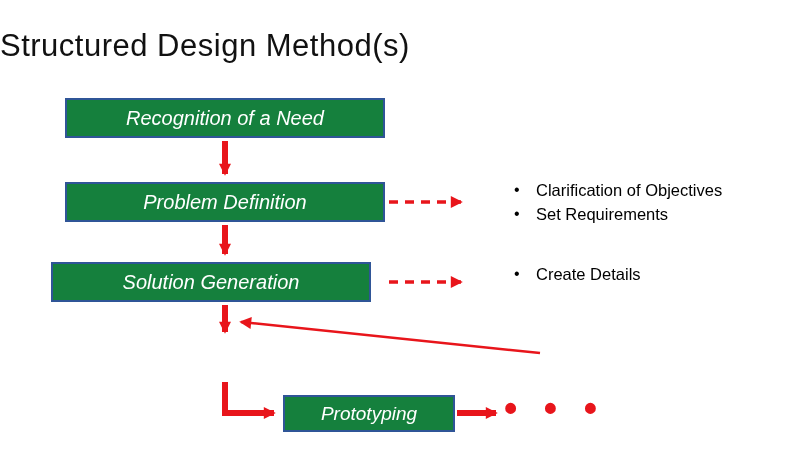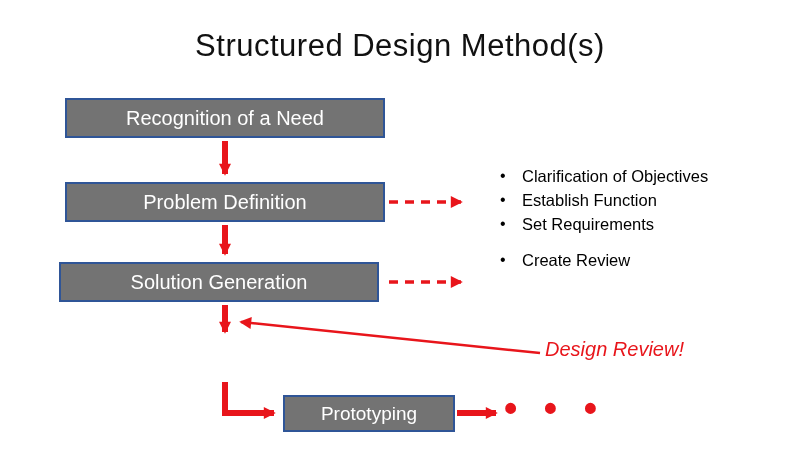--- a/index.html
+++ b/index.html
@@ -1,34 +1,34 @@
 <!DOCTYPE html>
 <html><head>
 <meta charset="utf-8">
 <style>
   html,body{margin:0;padding:0;background:#ffffff;}
   body{font-family:"Liberation Sans", sans-serif;}
   .slide{position:relative;width:800px;height:450px;background:#ffffff;overflow:hidden;}
 
-  .title{position:absolute;left:0;top:28px;width:100%;text-align:center;
+  .title{position:absolute;left:0;top:28px;width:100%;
          font-size:31px;color:#111111;letter-spacing:0.5px;}
 
-  .fbox{position:absolute;width:320px;height:40px;background:#737373;
+  .fbox{position:absolute;width:320px;height:40px;background:#15803d;
         border:2px solid #2F5597;box-sizing:border-box;
         display:flex;align-items:center;justify-content:center;
-        color:#ffffff;font-size:20px;}
+        color:#ffffff;font-size:20px;font-style:italic;}
   .b1{left:65px;top:98px;}
   .b2{left:65px;top:182px;}
-  .b3{left:59px;top:262px;}
+  .b3{left:51px;top:262px;}
   .b4{left:65px;top:340px;}
   .b5{left:283px;top:395px;width:172px;height:37px;font-size:19px;justify-content:center;}
 
   .arrow-layer{position:absolute;left:0;top:0;width:800px;height:450px;pointer-events:none;}
 
-  .detail-list{position:absolute;left:498px;margin:0;padding:0;list-style:none;
+  .detail-list{position:absolute;left:498px;margin:14px;padding:0;list-style:none;
                font-size:16.5px;color:#000000;}
   .dl1{top:164px;}
   .dl2{top:248px;}
   .detail-list li{position:relative;padding-left:24px;line-height:24px;white-space:nowrap;}
   .detail-list li::before{content:"•";position:absolute;left:2px;top:0;
                           font-size:16px;color:#000000;}
 
   .annotation{position:absolute;left:545px;top:337px;color:#E8151B;
               font-style:italic;font-size:20px;line-height:24px;white-space:nowrap;}
 
@@ -69,26 +69,24 @@
   </div>
   <div class="fbox b3">
     <span>Solution Generation</span>
   </div>
   <div class="fbox b5">
     <span>Prototyping</span>
   </div>
 
   <ul class="detail-list dl1">
     <li>Clarification of Objectives</li>
-    <li>Establish Function</li>
     <li>Set Requirements</li>
   </ul>
   <ul class="detail-list dl2">
-    <li>Create Review</li>
+    <li>Create Details</li>
   </ul>
 
   <div class="annotation">
-    <div>Design Review!</div>
   </div>
 
   <div class="dots">• • •</div>
 
 </div>
 
 </body></html>

